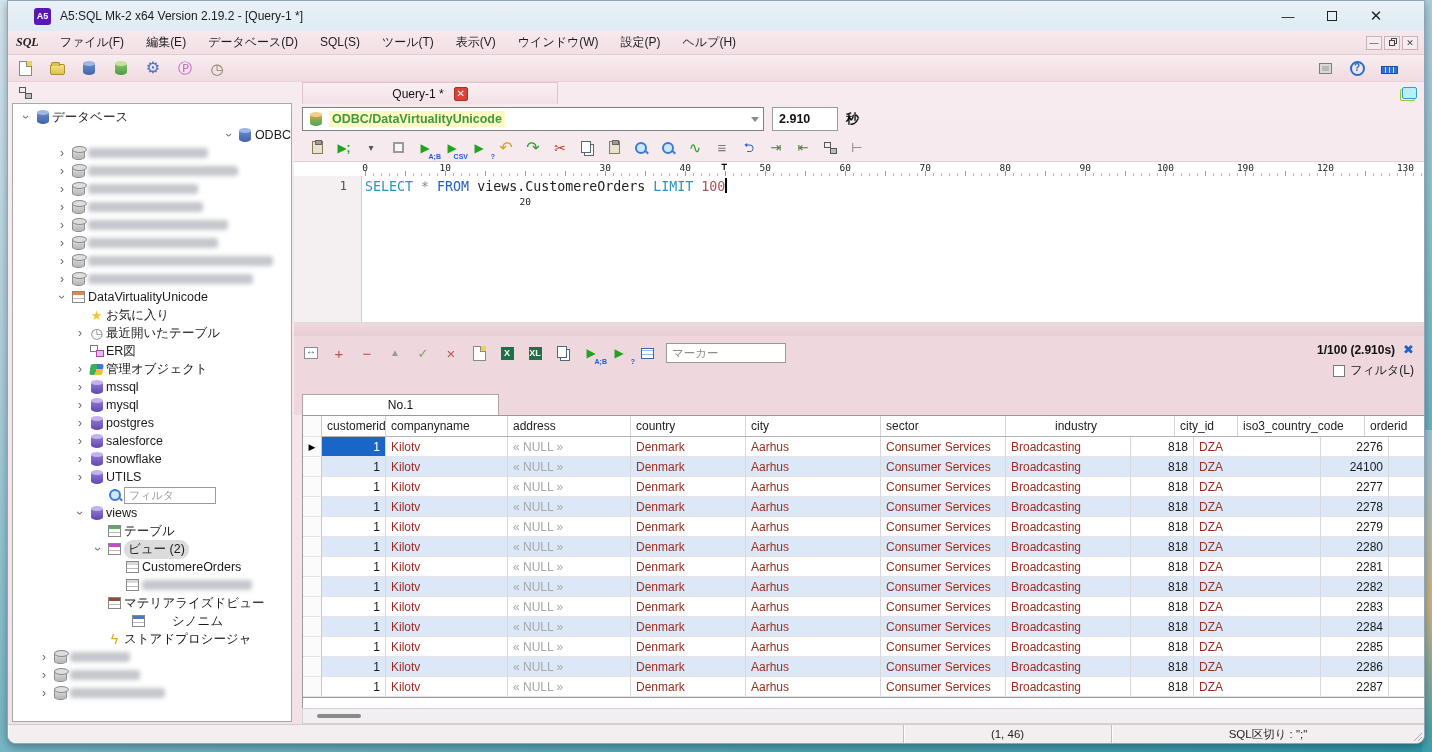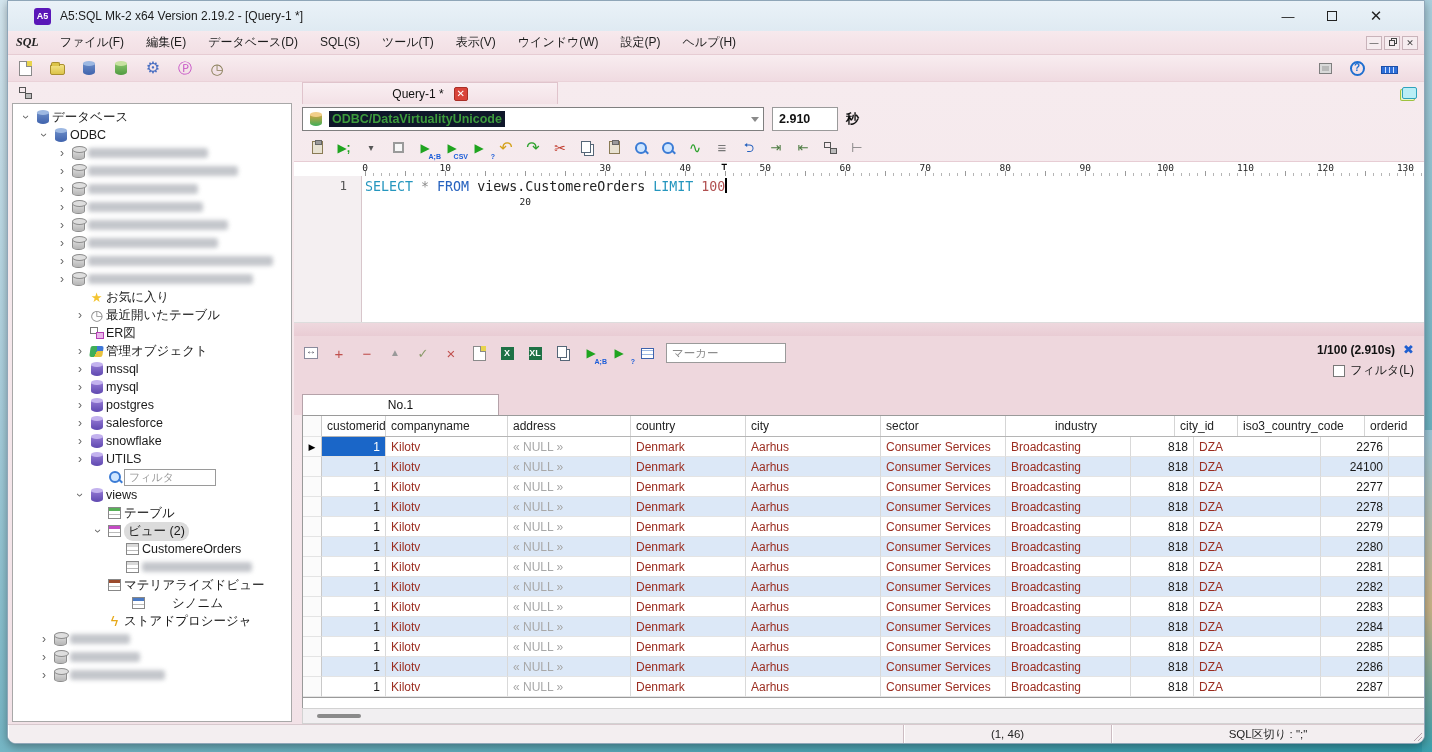--- a/index.html
+++ b/index.html
@@ -114,21 +114,21 @@
   .tabrow { height:22px; flex:0 0 22px; display:flex; align-items:flex-end; position:relative; }
   .qtab { width:256px; margin-left:8px; height:22px; display:flex; align-items:center; justify-content:center;
     gap:10px; font-size:12px; color:#111; background:linear-gradient(#f9eff2,#f3e1e6); border:1px solid #e0c4cc; border-bottom:none; }
   .qtab-close { width:14px; height:14px; background:#d9443a; color:#fff; font-size:10px; font-weight:bold;
     display:flex; align-items:center; justify-content:center; border:1px solid #a82f27; border-radius:2px; }
   .tabrow-right { position:absolute; right:6px; bottom:3px; }
 
   .dbrow { height:30px; flex:0 0 30px; display:flex; align-items:center; padding:2px 0 2px 8px; gap:8px; }
   .db-combo { width:462px; height:24px; background:#fff; border:1px solid #7f7f7f; display:flex; align-items:center;
     padding:0 4px; gap:4px; }
-  .db-combo-val { font-size:12.5px; font-weight:bold; color:#3c9a3c; background:#0f172a; padding:1px 3px; }
+  .db-combo-val { font-size:12.5px; font-weight:bold; color:#3c9a3c; background:#fef9c3; padding:1px 3px; }
   .db-combo-arrow { margin-left:auto; width:0; height:0; border-left:4px solid transparent;
     border-right:4px solid transparent; border-top:5px solid #8a8a8a; }
   .time-box { width:66px; height:24px; background:#fff; border:1px solid #9a9a9a; font-size:12.5px;
     font-weight:bold; color:#111; display:flex; align-items:center; padding-left:6px; }
   .time-unit { font-size:13px; font-weight:bold; color:#111; }
 
   .sqlbar { height:27px; flex:0 0 27px; display:flex; align-items:center; padding-left:14px; gap:9px; }
 
   .ruler { height:15px; flex:0 0 15px; background:#fff; border-top:1px solid #e7cdd4; position:relative;
     font-family:"DejaVu Sans Mono",monospace; }
@@ -268,21 +268,21 @@
           </span>
       </div>
       <div class="tree-panel" id="tree">
           <div class="tree-row" style="padding-left: 4px;">
             <span class="tree-exp open">›</span>
             <span class="tree-ic">
               <span class="mi-db" style="--c1: #6f8fc9; --c2: #3f63ad; --c3: #9db8e2;"></span>
             </span>
             <span class="tree-label">データベース</span>
           </div>
-          <div class="tree-row" style="padding-left: 22px;">
+          <div class="tree-row" style="padding-left: 22px; justify-content: flex-end;">
             <span class="tree-exp open">›</span>
             <span class="tree-ic">
               <span class="mi-db" style="--c1: #6f8fc9; --c2: #3f63ad; --c3: #9db8e2;"></span>
             </span>
             <span class="tree-label">ODBC</span>
           </div>
           <div class="tree-row" style="padding-left: 40px;">
             <span class="tree-exp">›</span>
             <span class="tree-ic">
               <span class="mi-cyl"></span>
@@ -330,20 +330,27 @@
               <span class="mi-cyl"></span>
             </span>
             <span class="redact" style="width: 185px;"></span>
           </div>
           <div class="tree-row" style="padding-left: 40px;">
             <span class="tree-exp">›</span>
             <span class="tree-ic">
               <span class="mi-cyl"></span>
             </span>
             <span class="redact" style="width: 165px;"></span>
+          </div>
+          <div class="tree-row" style="padding-left: 40px;">
+            <span class="tree-exp open">›</span>
+            <span class="tree-ic">
+              <span class="mi-table" style="--tc: #e8853f;"></span>
+            </span>
+            <span class="tree-label">DataVirtualityUnicode</span>
           </div>
           <div class="tree-row" style="padding-left: 58px;">
             <span class="tree-exp"></span>
             <span class="tree-ic">
               <span style="color: rgb(244, 196, 48); font-size: 13px;">★</span>
             </span>
             <span class="tree-label">お気に入り</span>
           </div>
           <div class="tree-row" style="padding-left: 58px;">
             <span class="tree-exp">›</span>
@@ -562,21 +569,21 @@
             <span class="ruler-num" style="left: 77.6px;">10</span>
             <span class="ruler-num" style="left: 157.6px; margin-top: 34px;">20</span>
             <span class="ruler-num" style="left: 237.6px;">30</span>
             <span class="ruler-num" style="left: 317.6px;">40</span>
             <span class="ruler-num" style="left: 397.6px;">50</span>
             <span class="ruler-num" style="left: 477.6px;">60</span>
             <span class="ruler-num" style="left: 557.6px;">70</span>
             <span class="ruler-num" style="left: 637.6px;">80</span>
             <span class="ruler-num" style="left: 717.6px;">90</span>
             <span class="ruler-num" style="left: 794.9px;">100</span>
-            <span class="ruler-num" style="left: 874.9px;">110</span>
+            <span class="ruler-num" style="left: 874.9px;">190</span>
             <span class="ruler-num" style="left: 954.9px;">120</span>
             <span class="ruler-num" style="left: 1034.9px;">130</span>
             <span class="ruler-cursor" style="left: 359px;">⊤</span>
           </div>
       </div>
 
       <div class="editor">
         <div class="gutter">
           <span>1</span>
         </div>

